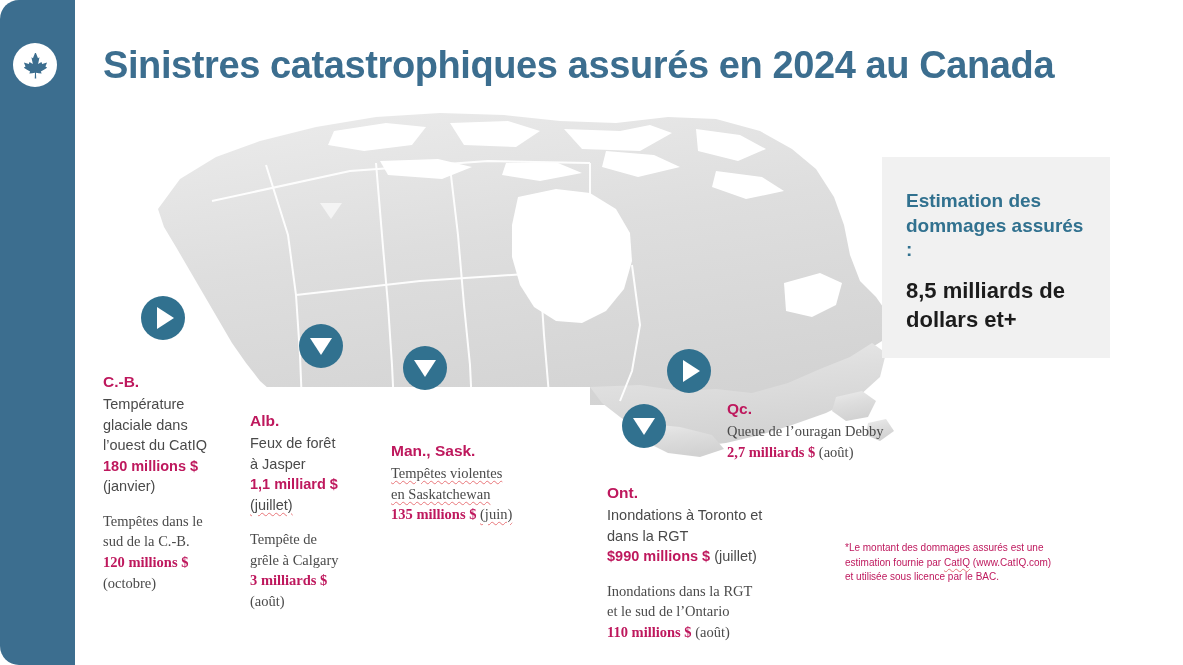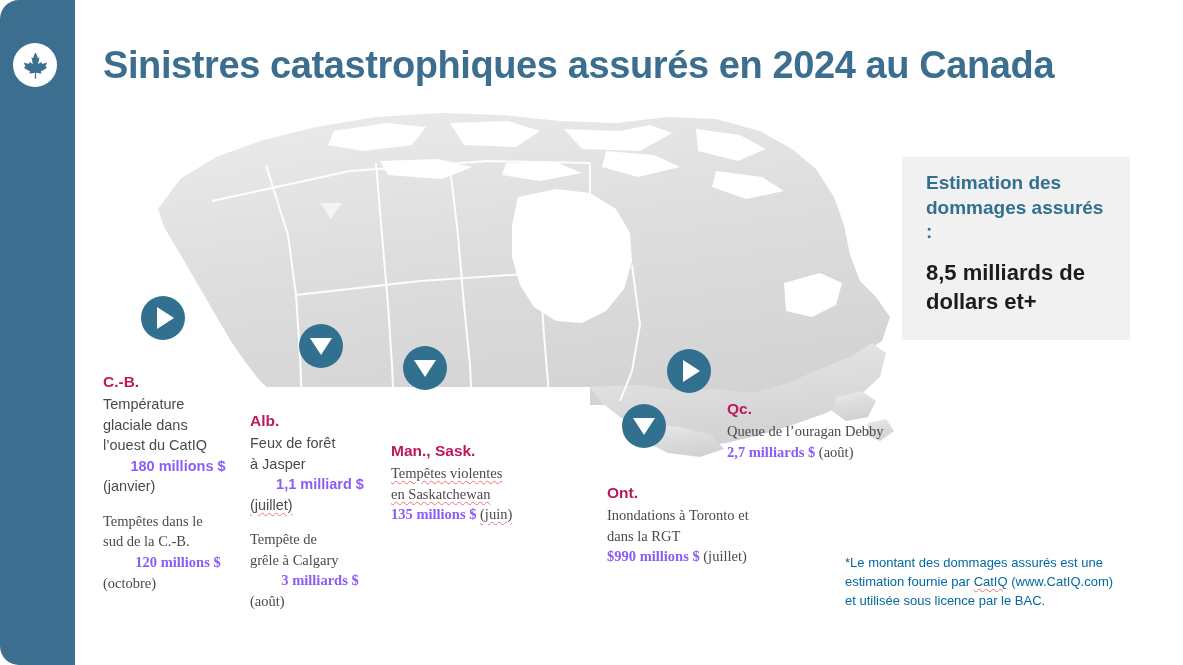--- a/index.html
+++ b/index.html
@@ -97,59 +97,59 @@
     line-height: 1.42;
   }
   .block .prov {
     color: #be185d;
     font-weight: bold;
     font-size: 15.5px;
     margin-bottom: 1px;
   }
   .block .item { margin-bottom: 14px; }
   .block .item:last-child { margin-bottom: 0; font-family: Liberation Serif, serif; }
-  .block .amt { font-weight: bold; color: #8b5cf6; text-align: center; }
+  .block .amt { font-weight: bold; color: #be185d; }
   .sq {
     text-decoration: underline;
     text-decoration-color: #e8767a;
     text-decoration-style: wavy;
     text-decoration-thickness: 1px;
     text-underline-offset: 2px;
   }
 
   
   .estimation {
     position: absolute;
-    left: 902px; top: 157px;
+    left: 882px; top: 157px;
     width: 228px;
-    padding: 14px 24px 24px 24px;
+    padding: 32px 24px 24px 24px;
     background: #f1f1f1;
     box-sizing: border-box;
   }
   .estimation .est-label {
     color: #31718f;
     font-weight: bold;
     font-size: 19px;
     line-height: 1.3;
   }
   .estimation .est-value {
     color: #1c1c1c;
     font-weight: bold;
     font-size: 22px;
     line-height: 1.3;
     margin-top: 14px;
   }
 
   
   .footnote {
     position: absolute;
-    left: 845px; top: 554px;
+    left: 845px; top: 541px;
     width: 300px;
-    color: #0369a1;
-    font-size: 13px;
+    color: #be185d;
+    font-size: 10px;
     line-height: 1.45;
   }
 </style>
 </head>
 <body>
 
 <div id="root">
 
   <div class="sidebar">
     <div class="logo-circle">
@@ -296,20 +296,28 @@
   <div class="block" style="left:607px; top:482px; width:200px;">
     <div class="prov">Ont.</div>
     <div class="item">
       <div>Inondations à Toronto et</div>
       <div>dans la RGT</div>
       <div>
         <span class="amt">$990 millions $</span>
         <span>(juillet)</span>
       </div>
     </div>
+    <div class="item">
+      <div>Inondations dans la RGT</div>
+      <div>et le sud de l’Ontario</div>
+      <div>
+        <span class="amt">110 millions $</span>
+        <span>(août)</span>
+      </div>
+    </div>
   </div>
 
   <div class="block" style="left:727px; top:398px; width:230px;">
     <div class="prov">Qc.</div>
     <div class="item">
       <div>Queue de l’ouragan Debby</div>
       <div>
         <span class="amt">2,7 milliards $</span>
         <span>(août)</span>
       </div>

